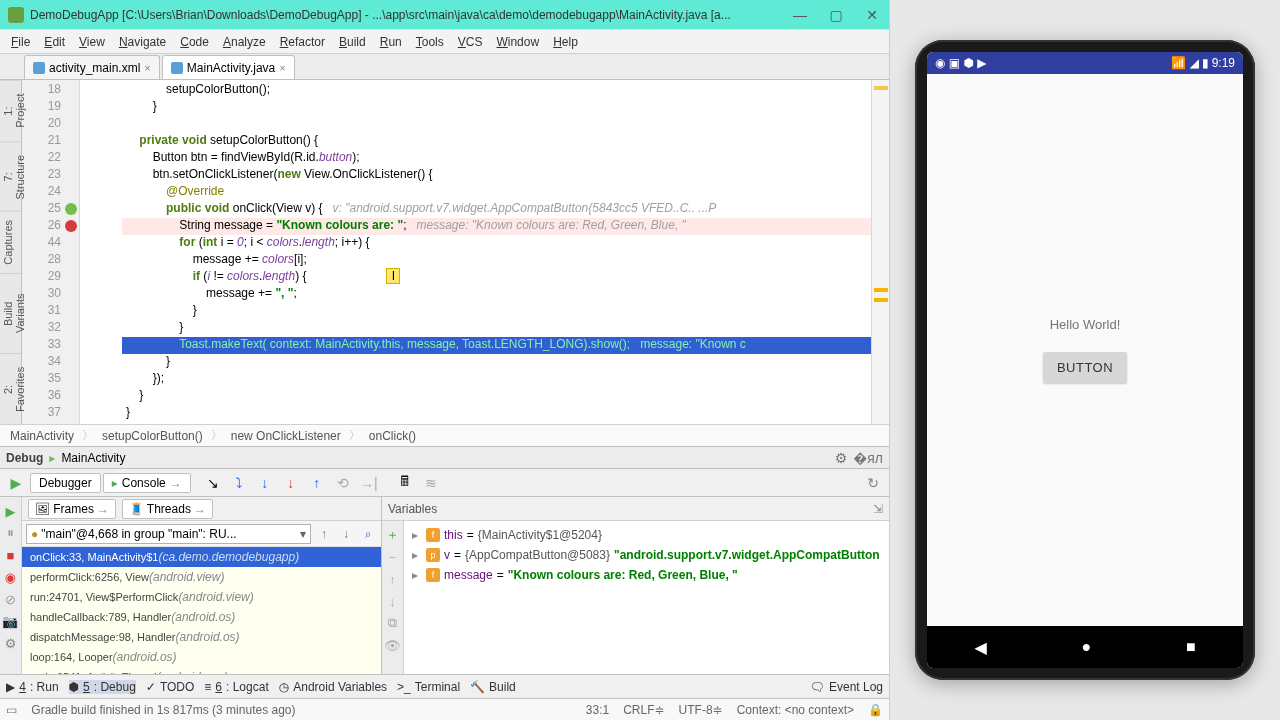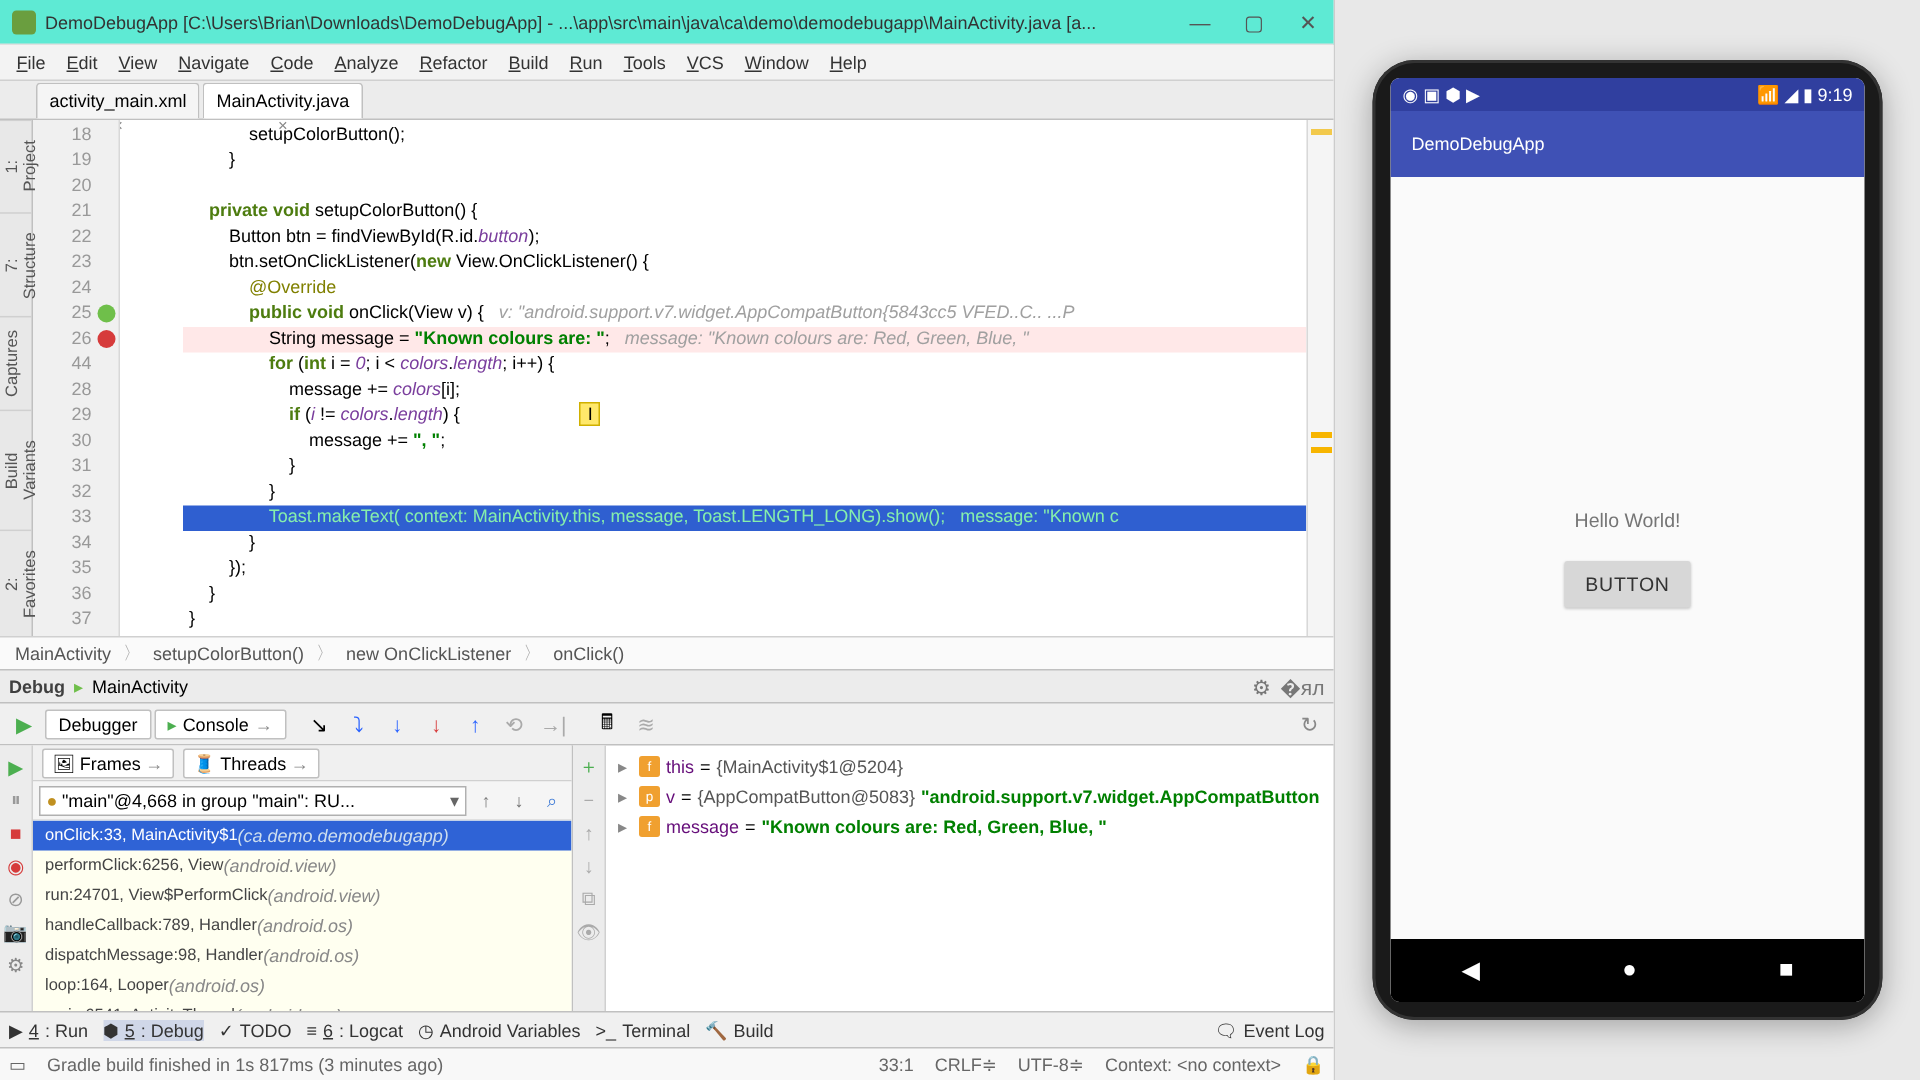--- a/index.html
+++ b/index.html
@@ -8,21 +8,21 @@
 .ide { width: 890px; height: 720px; background: #fff; display: flex; flex-direction: column; border-right: 1px solid #ccc; }
 .titlebar { height: 30px; background: #5eead4; display: flex; align-items: center; padding: 0 8px; border-bottom: 1px solid #e0e0e0; }
 .titlebar .icon { width: 16px; height: 16px; background: #6a9e3f; border-radius: 3px; margin-right: 6px; }
 .titlebar-text { flex: 1; color: #333; white-space: nowrap; overflow: hidden; }
 .win-controls { display: flex; gap: 18px; margin-left: auto; }
 .win-btn { width: 18px; height: 18px; display: flex; align-items: center; justify-content: center; cursor: pointer; font-size: 14px; color: #555; }
 .menubar { height: 24px; display: flex; align-items: center; padding: 0 4px; border-bottom: 1px solid #d0d0d0; background: #f3f3f3; }
 .menubar span { padding: 0 7px; cursor: pointer; color: #333; }
 .menubar span u { text-decoration: underline; }
 .tabs-row { height: 26px; display: flex; align-items: flex-end; background: #ececec; border-bottom: 1px solid #c0c0c0; padding-left: 24px; }
-.file-tab { height: 24px; padding: 0 8px; display: flex; align-items: center; background: #f5f5f5; border: 1px solid #c0c0c0; border-bottom: none; margin-right: 2px; border-radius: 3px 3px 0 0; cursor: pointer; gap: 4px; flex-direction: column; }
+.file-tab { height: 24px; padding: 0 8px; display: flex; align-items: center; background: #f5f5f5; border: 1px solid #c0c0c0; border-bottom: none; margin-right: 2px; border-radius: 3px 3px 0 0; cursor: pointer; gap: 4px; }
 .file-tab.active { background: #fff; }
 .tab-icon { width: 12px; height: 12px; border-radius: 2px; }
 .tab-close { color: #888; font-size: 11px; cursor: pointer; }
 .editor-area { flex: 1; display: flex; position: relative; overflow: hidden; }
 .side-tabs-left { width: 22px; background: #e8e8e8; display: flex; flex-direction: column; border-right: 1px solid #c0c0c0; }
 .side-tab-v { writing-mode: vertical-rl; transform: rotate(180deg); padding: 8px 2px; font-size: 11px; color: #555; cursor: pointer; border-bottom: 1px solid #d0d0d0; text-align: center; }
 .gutter { width: 58px; background: #f0f0f0; border-right: 1px solid #d8d8d8; font-family: Consolas, monospace; font-size: 12px; color: #999; text-align: right; padding: 2px 0; }
 .gutter-row { height: 17px; padding-right: 18px; position: relative; }
 .bp { position: absolute; right: 2px; top: 2px; width: 12px; height: 12px; border-radius: 50%; }
 .bp.red { background: #d63b3b; }
@@ -251,20 +251,25 @@
             <div class="frame-row sel">onClick:33, MainActivity$1 <span class="pkg">(ca.demo.demodebugapp)</span></div>
             <div class="frame-row">performClick:6256, View <span class="pkg">(android.view)</span></div>
             <div class="frame-row">run:24701, View$PerformClick <span class="pkg">(android.view)</span></div>
             <div class="frame-row">handleCallback:789, Handler <span class="pkg">(android.os)</span></div>
             <div class="frame-row">dispatchMessage:98, Handler <span class="pkg">(android.os)</span></div>
             <div class="frame-row">loop:164, Looper <span class="pkg">(android.os)</span></div>
             <div class="frame-row">main:6541, ActivityThread <span class="pkg">(android.app)</span></div>
           </div>
       </div>
       <div class="vars-panel">
+        <div class="panel-header">
+          <span style="color:#555">Variables</span>
+          <span style="flex:1"></span>
+          <span style="color:#888">⇲</span>
+        </div>
         <div class="vars-body">
           <div class="var-actions">
             <div class="pbtn" style="color:#4caf50">＋</div>
             <div class="pbtn" style="color:#aaa">－</div>
             <div class="pbtn" style="color:#aaa">↑</div>
             <div class="pbtn" style="color:#aaa">↓</div>
             <div class="pbtn" style="color:#aaa">⧉</div>
             <div class="pbtn" style="color:#aaa">👁</div>
           </div>
           <div class="vars-list" id="vars">
@@ -350,23 +355,20 @@
     <div class="phone">
       <div class="phone-screen">
         <div class="status-strip">
           <span>◉ ▣ ⬢ ▶</span>
           <span class="sp"></span>
           <span>📶</span>&nbsp;
           <span>◢</span>&nbsp;
           <span>▮</span>&nbsp;
           <span>9:19</span>
         </div>
-        <div class="app-bar">
-          <span>DemoDebugApp</span>
-        </div>
         <div class="phone-content">
           <div class="hello">Hello World!</div>
           <div class="phone-btn">BUTTON</div>
         </div>
         <div class="nav-bar">
           <span class="nav-btn">◀</span>
           <span class="nav-btn">●</span>
           <span class="nav-btn">■</span>
         </div>
       </div>

